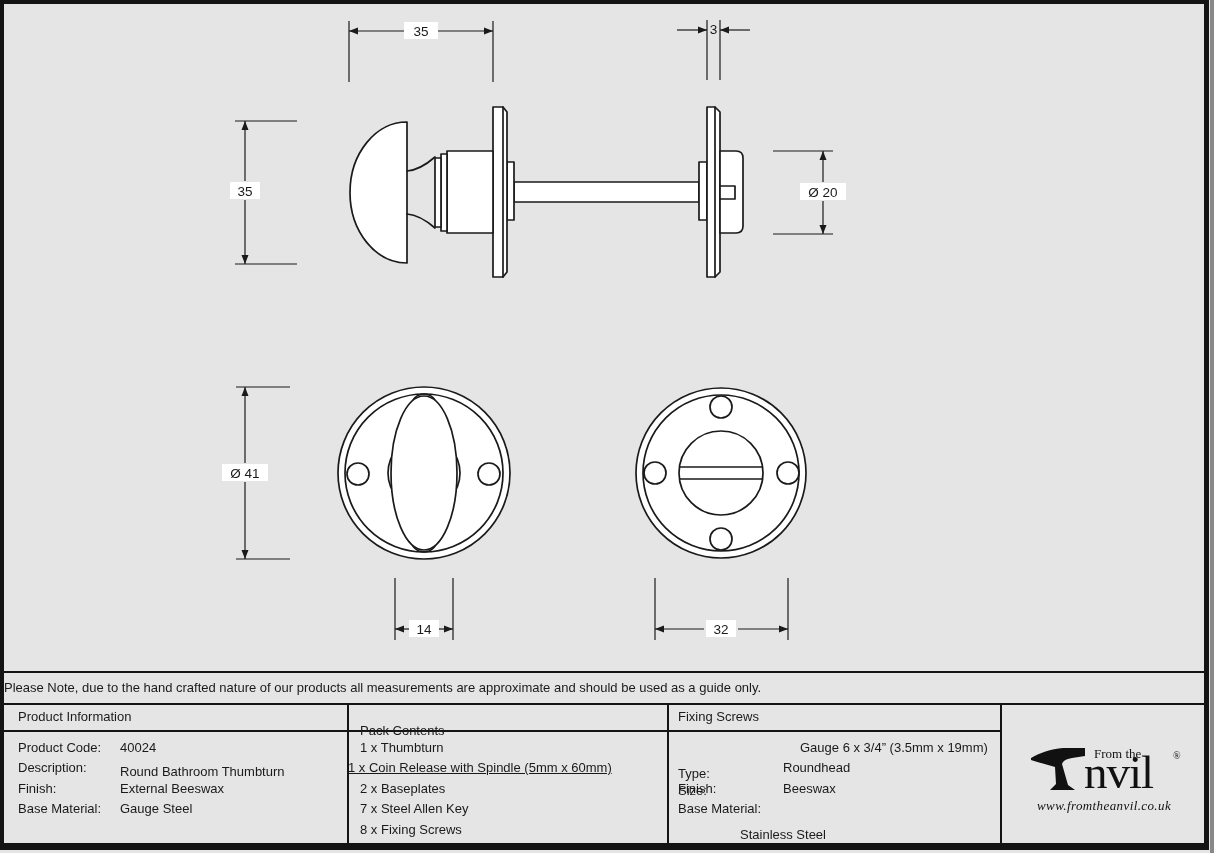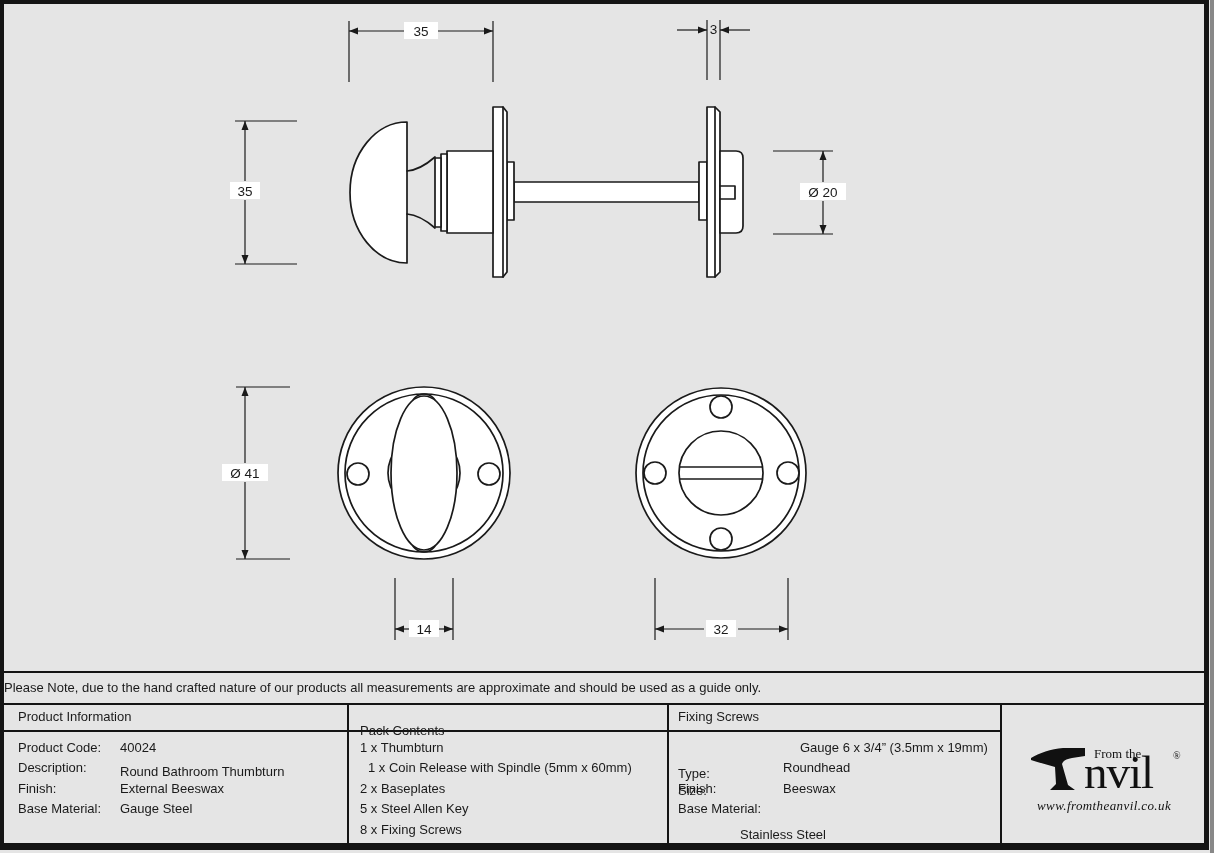--- a/index.html
+++ b/index.html
@@ -165,23 +165,23 @@
   <div class="t" style="left:120px;top:739px;">40024</div>
   <div class="t" style="left:18px;top:759px;">Description:</div>
   <div class="t" style="left:120px;top:763px;">Round Bathroom Thumbturn</div>
   <div class="t" style="left:18px;top:780px;">Finish:</div>
   <div class="t" style="left:120px;top:780px;">External Beeswax</div>
   <div class="t" style="left:18px;top:800px;">Base Material:</div>
   <div class="t" style="left:120px;top:800px;">Gauge Steel</div>
 
   <div class="t hdr" style="left:360px;top:708px;margin-top:14px;">Pack Contents</div>
   <div class="t" style="left:360px;top:739px;">1 x Thumbturn</div>
-  <div class="t" style="left:368px;top:759px;">1 x Coin Release with Spindle (5mm x 60mm)</div>
+  <div class="t" style="left:348px;top:759px;text-decoration:underline;">1 x Coin Release with Spindle (5mm x 60mm)</div>
   <div class="t" style="left:360px;top:780px;">2 x Baseplates</div>
-  <div class="t" style="left:360px;top:800px;">5 x Steel Allen Key</div>
+  <div class="t" style="left:360px;top:800px;">7 x Steel Allen Key</div>
   <div class="t" style="left:360px;top:821px;">8 x Fixing Screws</div>
 
   <div class="t hdr" style="left:678px;top:708px;">Fixing Screws</div>
   <div class="t" style="left:678px;top:739px;margin-top:43px;">Size:</div>
   <div class="t" style="left:800px;top:739px;">Gauge 6 x 3/4” (3.5mm x 19mm)</div>
   <div class="t" style="left:678px;top:759px;margin-top:6px;">Type:</div>
   <div class="t" style="left:783px;top:759px;">Roundhead</div>
   <div class="t" style="left:678px;top:780px;">Finish:</div>
   <div class="t" style="left:783px;top:780px;">Beeswax</div>
   <div class="t" style="left:678px;top:800px;">Base Material:</div>

